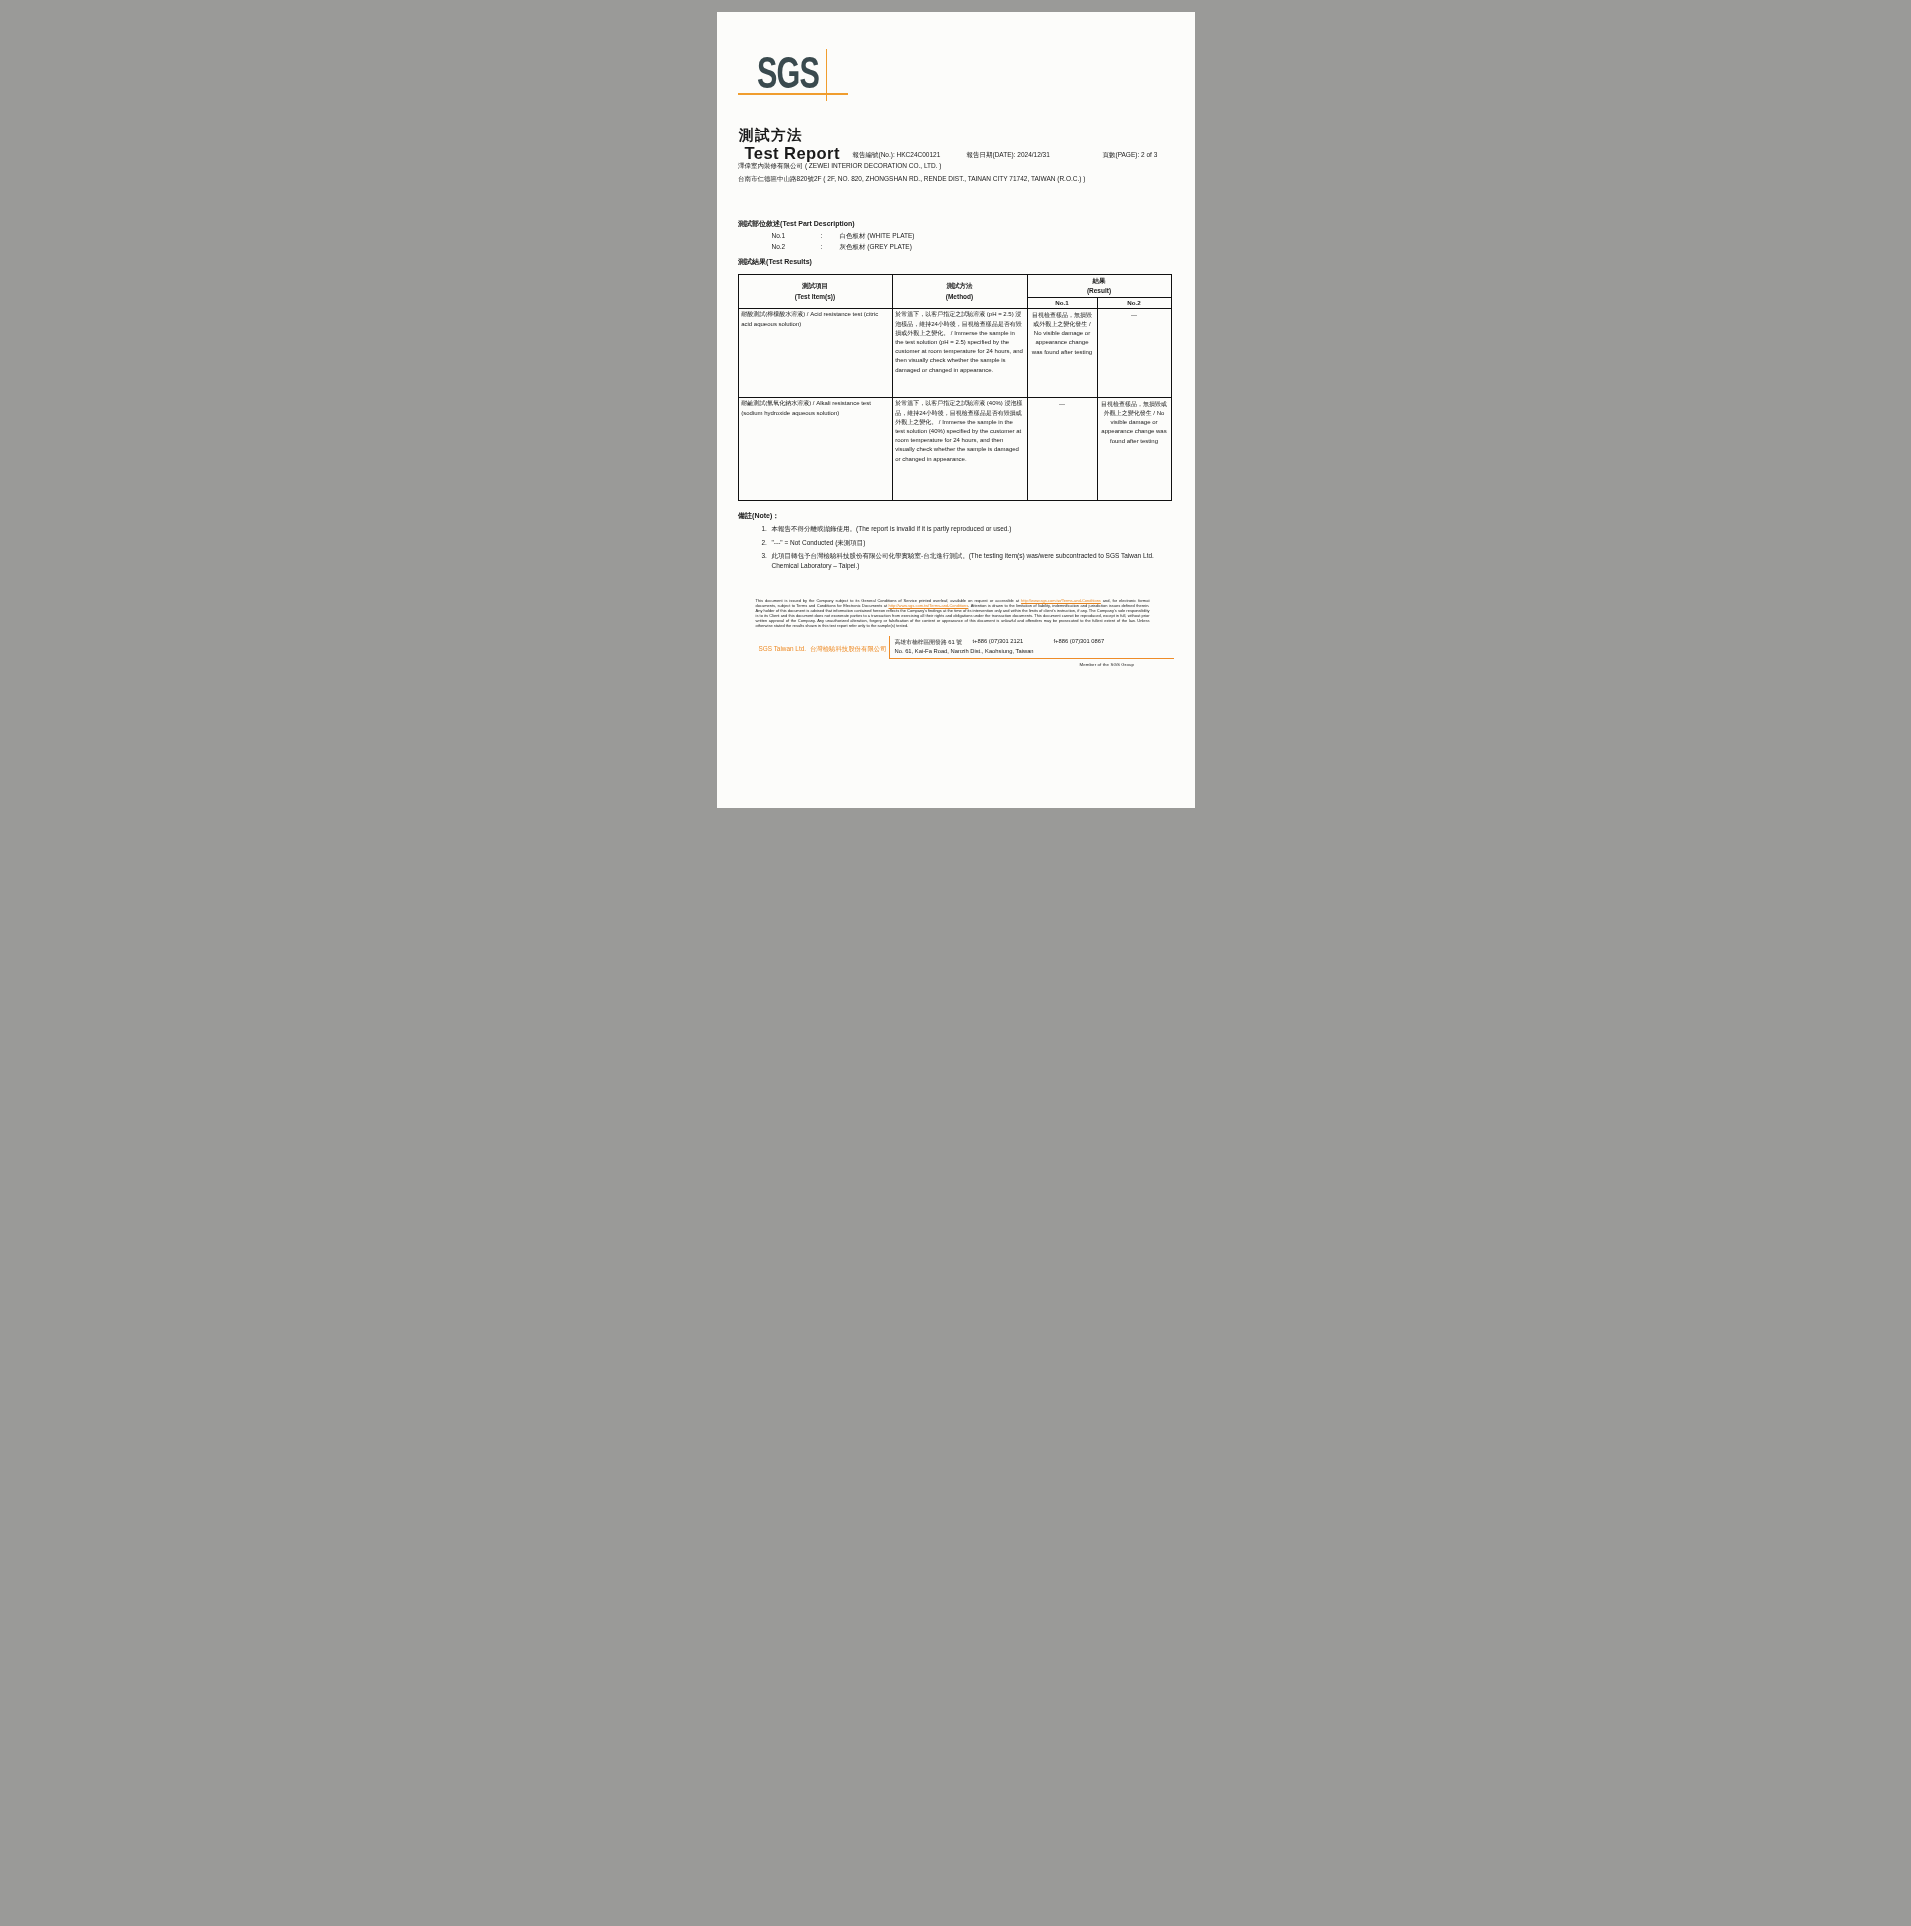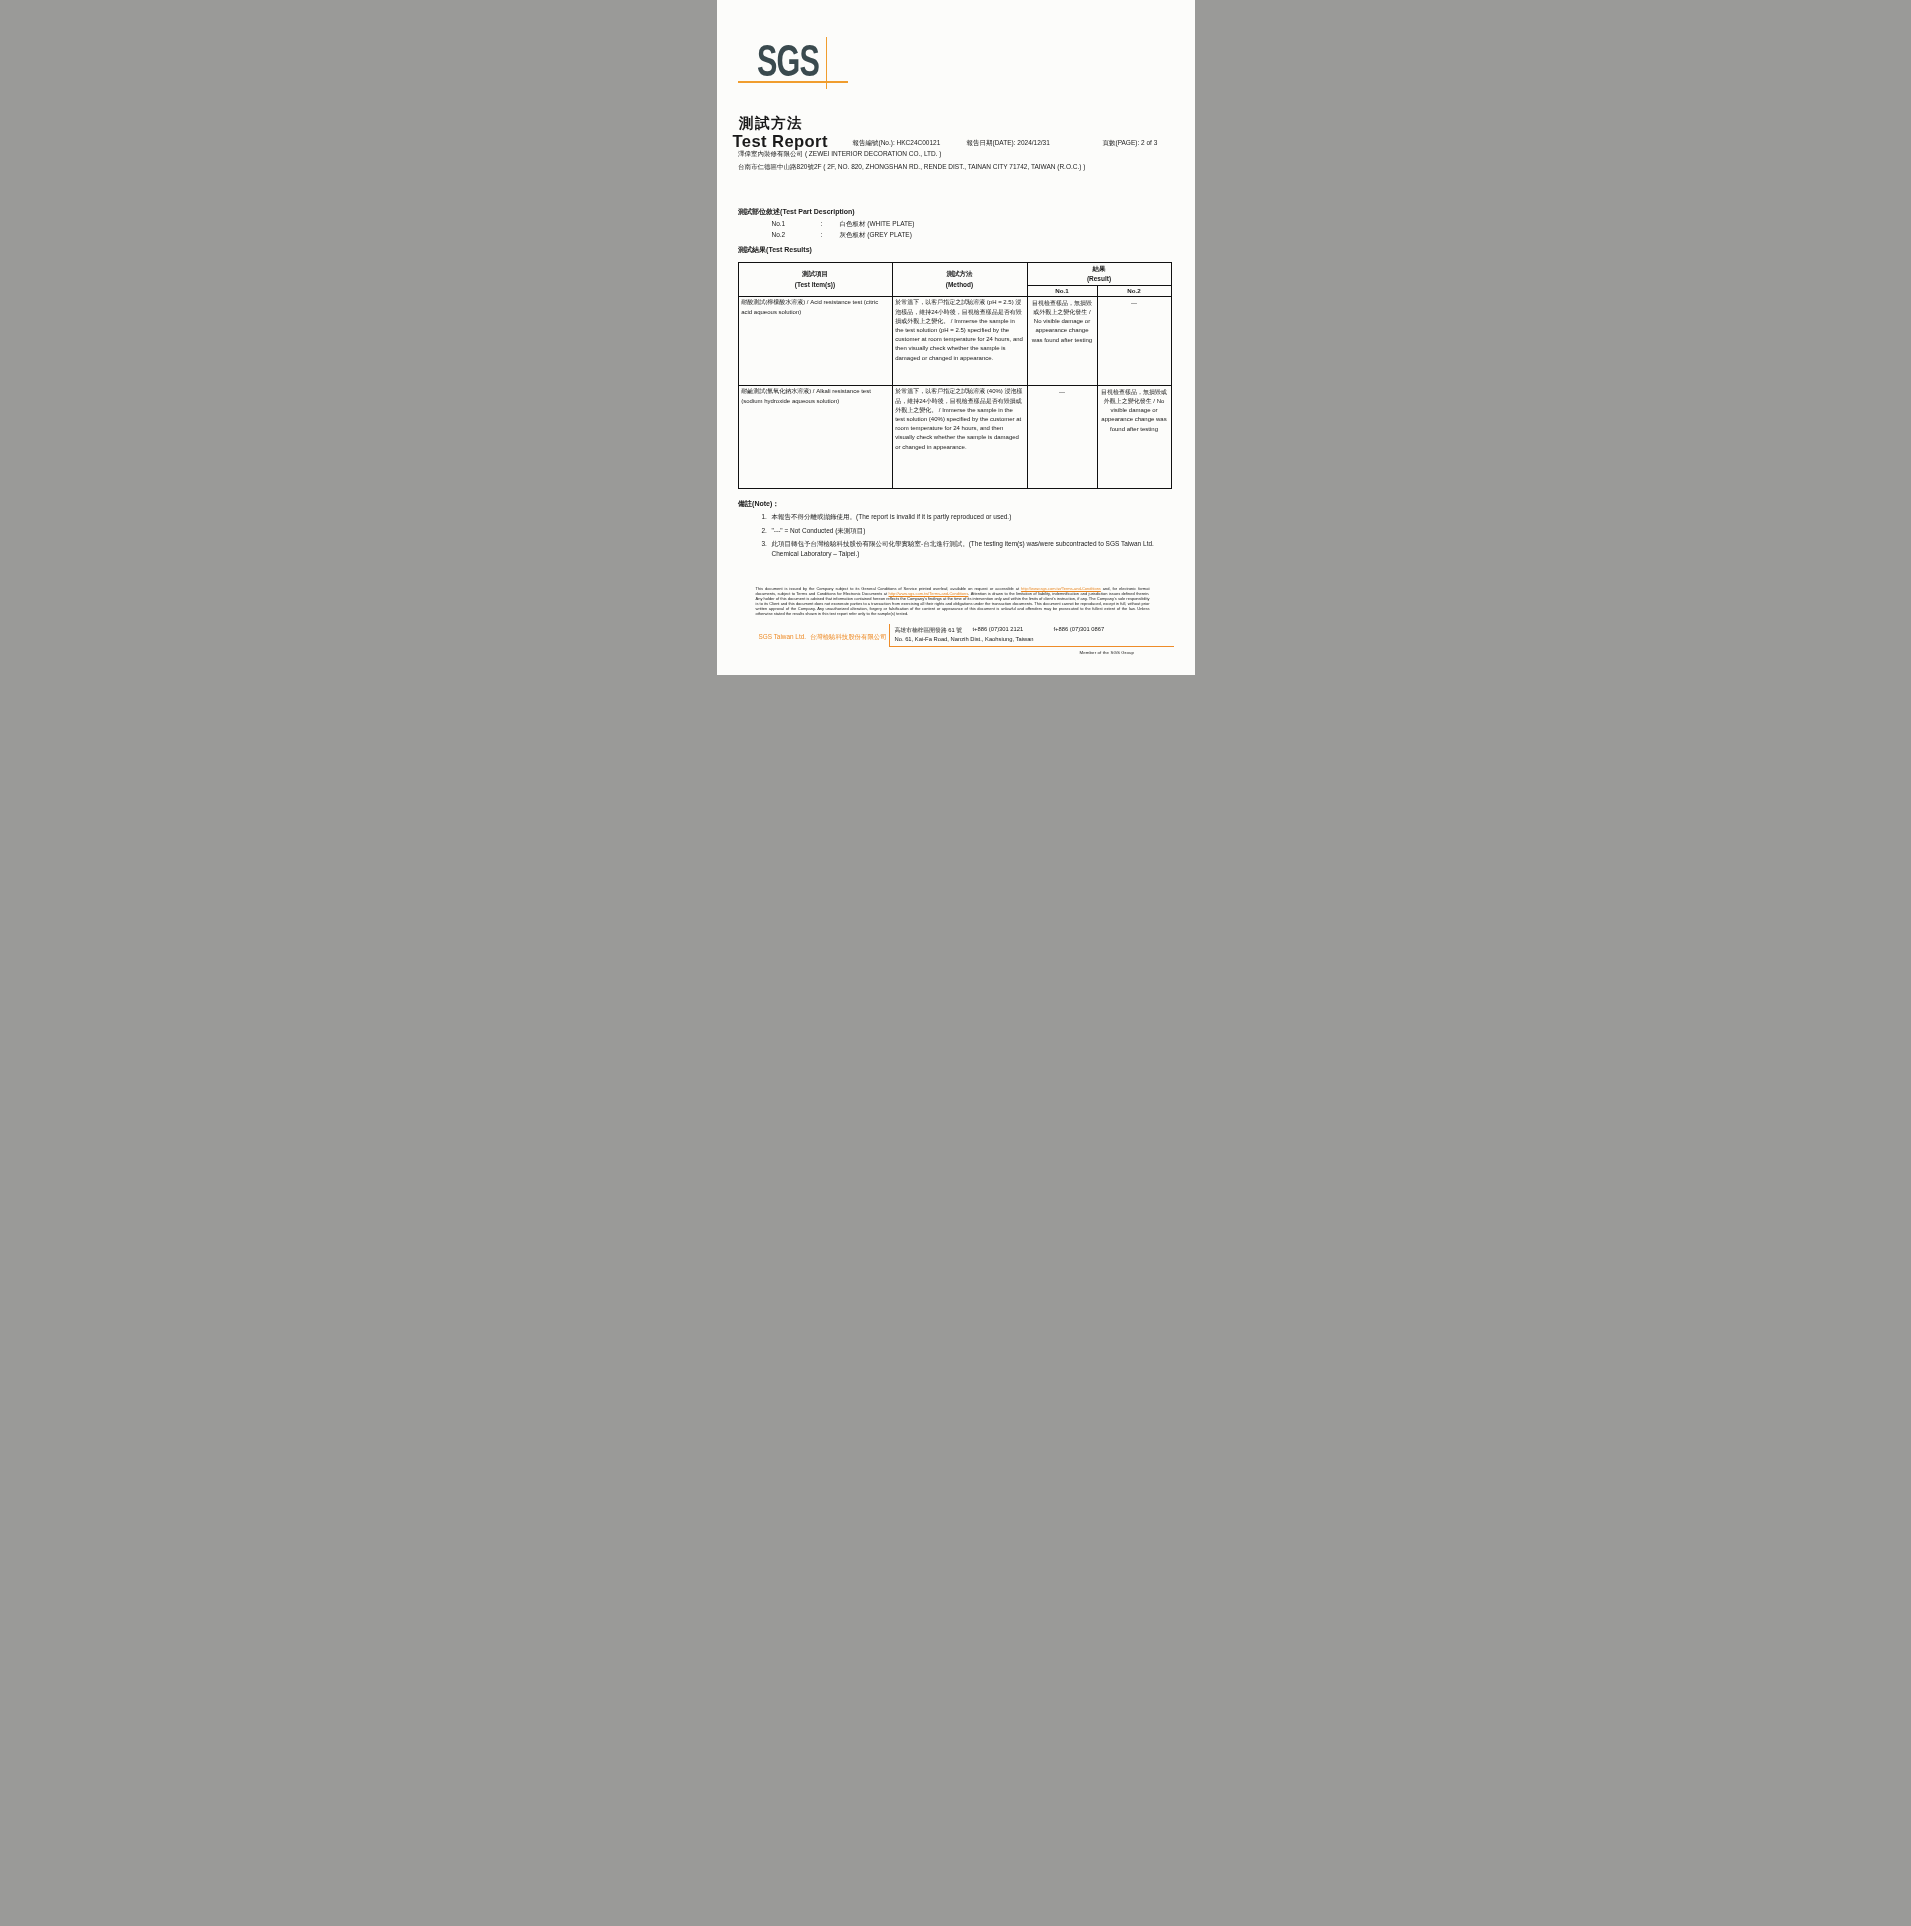--- a/index.html
+++ b/index.html
@@ -1,32 +1,32 @@
 <!DOCTYPE html>
 <html style="font-size:6.2px"><head>
 <meta charset="utf-8">
 <style>
   * { margin:0; padding:0; box-sizing:border-box; }
   html,body { background:#9a9a98; }
   body { font-family:"Liberation Sans","DejaVu Sans",sans-serif; color:#1a1a1a; }
   #page {
-    position:relative; width:478px; height:675px; margin:0 auto;
+    position:relative; width:478px; height:796px; margin:12px auto;
     background:#fcfcfa; overflow:hidden;
   }
   
   .logo-text{
     position:absolute; left:40px; top:38px;
     font-size:51px; font-weight:bold; letter-spacing:-1.5px; line-height:1;
     color:#3a4a4e; transform:scale(0.60,0.88); transform-origin:left top;
   }
   .logo-vline{ position:absolute; left:109px; top:37px; width:1.5px; height:52px; background:#f09d2e; }
   .logo-hline{ position:absolute; left:21.6px; top:81px; width:110px; height:1.9px; background:#f09d2e; }
   
   .title-zh{ position:absolute; left:22.3px; top:114px; font-size:14.6px; font-weight:bold; letter-spacing:1.5px; }
-  .title-en{ position:absolute; left:16px; top:132px; font-size:16.6px; font-weight:bold; letter-spacing:0.4px; }
+  .title-en{ position:absolute; left:28px; top:132px; font-size:16.6px; font-weight:bold; letter-spacing:0.4px; }
   .meta{ position:absolute; top:139px; font-size:6.5px; white-space:nowrap; }
   .meta-no{ left:136px; } .meta-date{ left:250px; } .meta-page{ left:386px; }
   .company{ position:absolute; left:21.6px; top:150px; font-size:6.5px; white-space:nowrap; }
   .address{ position:absolute; left:21.6px; top:163px; font-size:6.5px; white-space:nowrap; }
   
   .sec-title{ position:absolute; left:21.6px; font-size:7px; font-weight:bold; }
   .sec-part{ top:207px; } .sec-results{ top:245px; }
   .part-row{ position:absolute; font-size:6.5px; }
   .part-no{ left:55px; } .part-colon{ left:104px; } .part-desc{ left:123px; }
   .part-1{ top:220px; } .part-2{ top:231px; }

